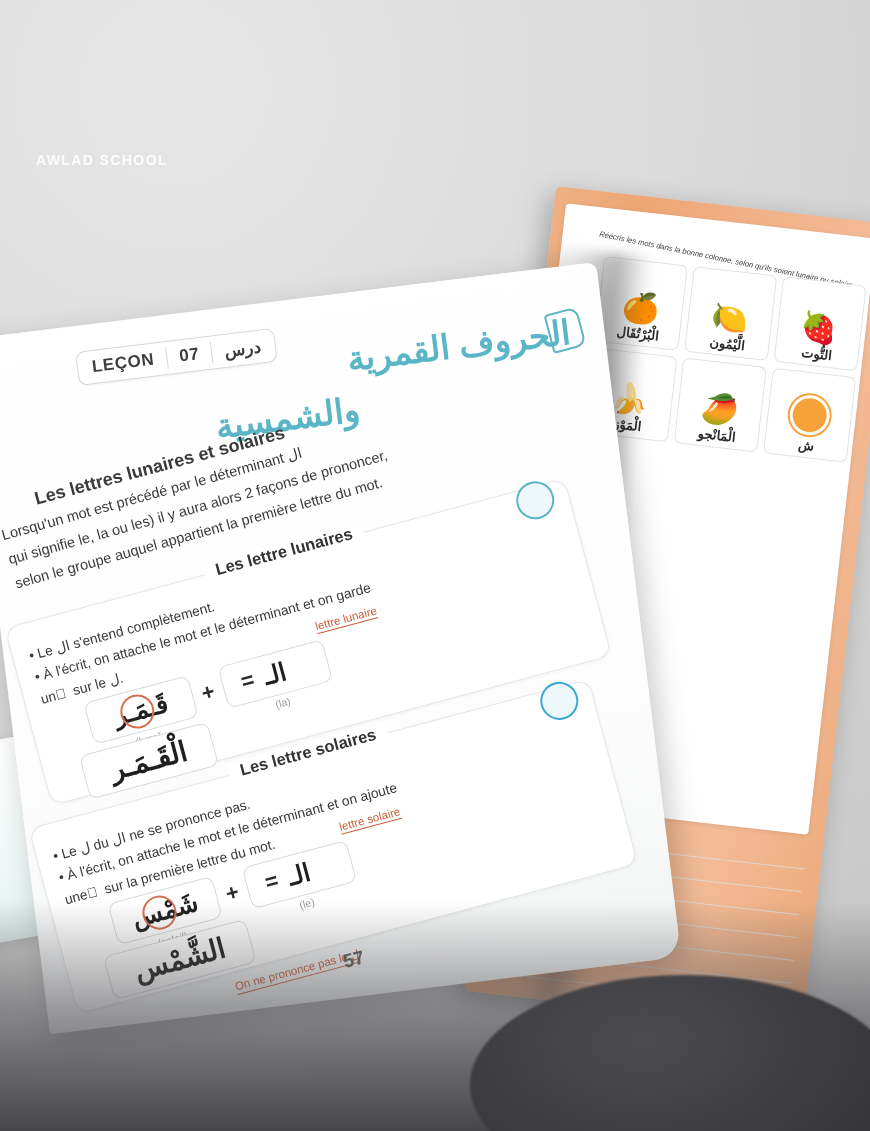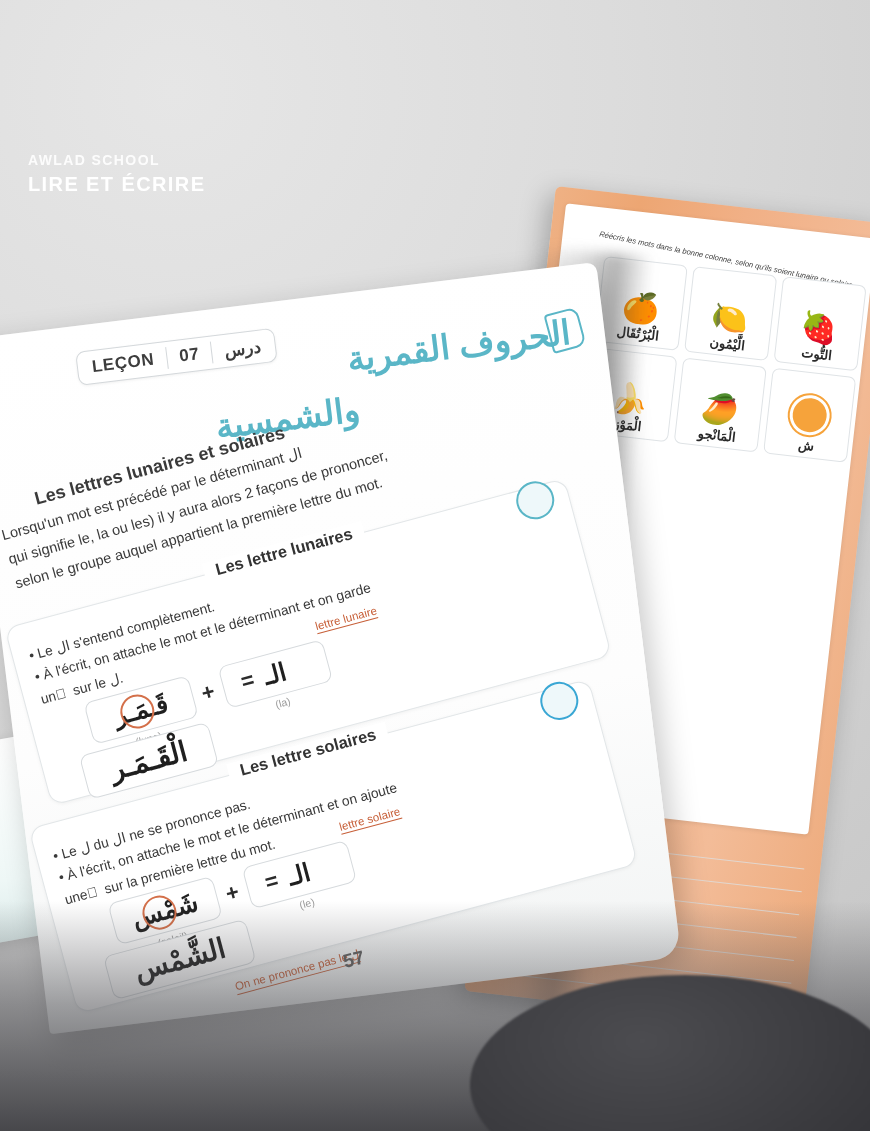--- a/index.html
+++ b/index.html
@@ -8,21 +8,21 @@
     font-family:"Liberation Sans", sans-serif;
     background:#d9d9d9;
   }
   #stage{
     position:relative;width:870px;height:1131px;
     background:
       radial-gradient(circle at 20% 8%, #e6e6e6 0%, #dcdcdc 35%, #cfcfcf 70%, #c4c4c4 100%);
     overflow:hidden;
   }
   
-  .brand{position:absolute;left:28px;top:152px;color:#ffffff;letter-spacing:1.4px;}
+  .brand{position:absolute;left:36px;top:152px;color:#ffffff;letter-spacing:1.4px;}
   .brand .l1{font-size:14px;font-weight:600;opacity:.92;}
   .brand .l2{font-size:20px;font-weight:700;margin-top:5px;color:#ffffff;}
 
   
   .table-shadow{
     position:absolute;left:0;bottom:0;width:870px;height:230px;
     background:linear-gradient(180deg, rgba(90,90,92,0) 0%, rgba(84,84,88,.55) 45%, rgba(60,60,64,.92) 100%);
   }
   .dark-ellipse{
     position:absolute;left:470px;top:975px;width:430px;height:220px;border-radius:50%;
@@ -186,21 +186,20 @@
     border-radius:8px;box-shadow:2px 4px 14px rgba(0,0,0,.15);
   }
 </style>
 </head>
 <body>
 
 <div id="stage">
 
   <div class="brand">
     <div class="l1">AWLAD SCHOOL</div>
-    <div class="l2">LIRE ET ÉCRIRE</div>
   </div>
 
   <div class="right-page">
     <div class="right-inner">
       <div class="ex-label">Exercice 4</div>
       <div class="ex-sub">Réécris les mots dans la bonne colonne, selon qu'ils soient lunaire ou solaire.</div>
 
       <div class="fruit-grid">
         <div class="frow">
           <div class="fcell">

